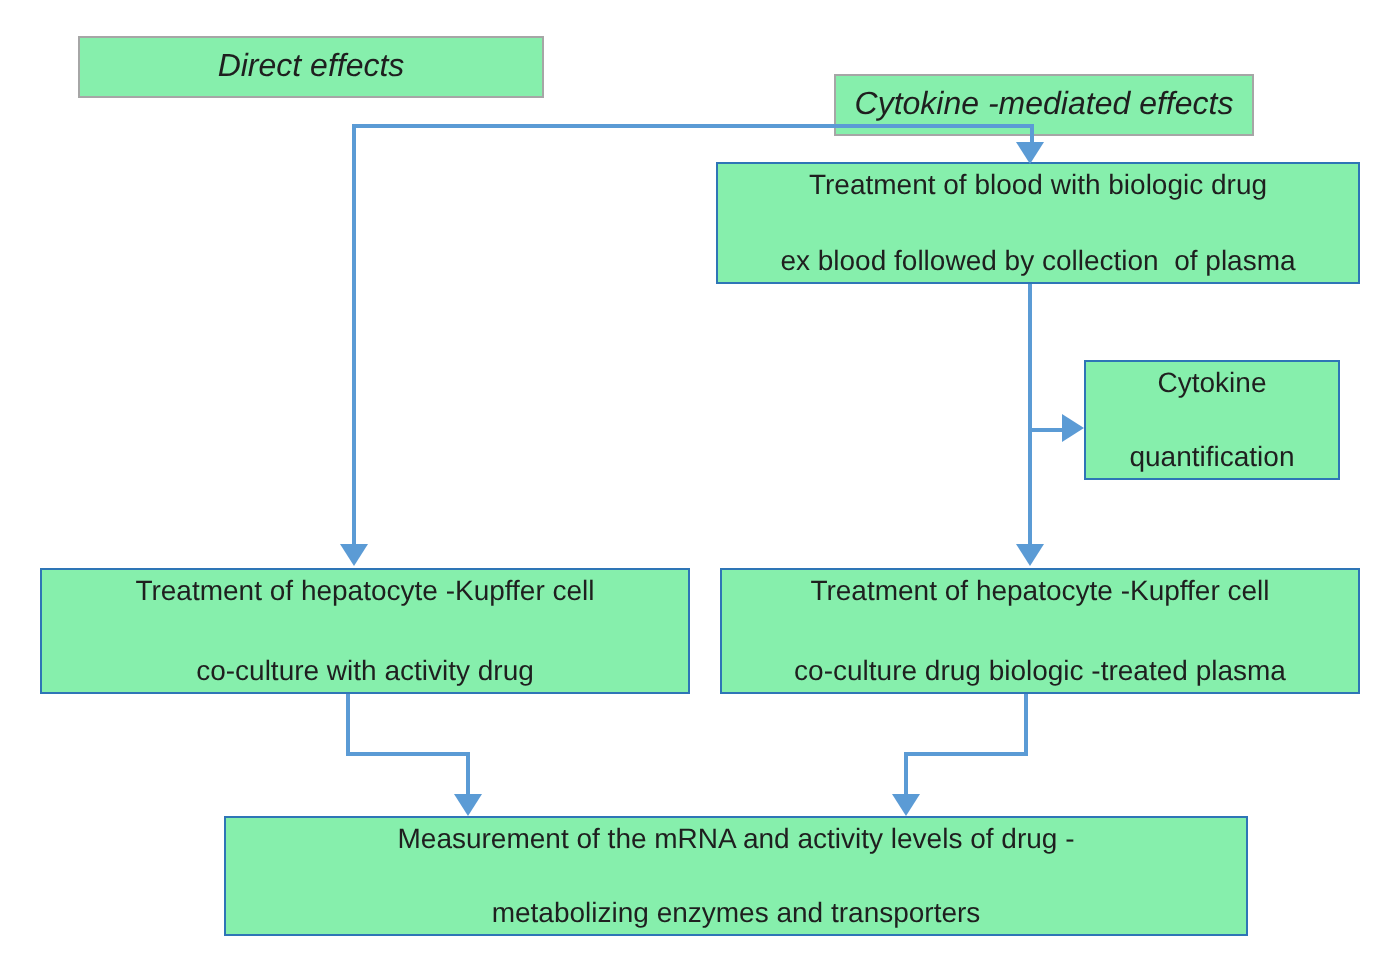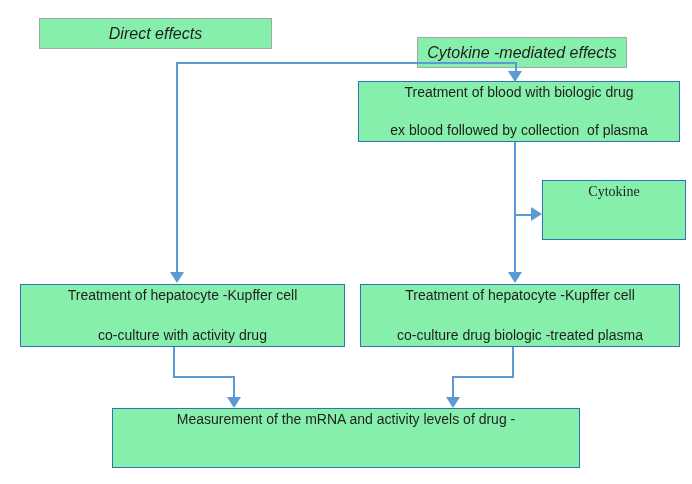--- a/index.html
+++ b/index.html
@@ -37,24 +37,24 @@
     font-size: 14px;
     justify-content: space-between;
   }
   .fbox .line, .hbox .line {
     white-space: pre;
     line-height: 21px;
   }
   #hdr-direct   { left: 39px;  top: 18px;  width: 233px; height: 31px; }
   #hdr-cytokine { left: 417px; top: 19px;  width: 210px; height: 31px; margin-top: 18px; }
   #box-blood    { left: 358px; top: 81px;  width: 322px; height: 61px; }
-  #box-quant    { left: 542px; top: 180px; width: 144px; height: 60px; font-family: Liberation Serif, serif; }
+  #box-quant    { left: 542px; top: 180px; width: 128px; height: 60px; }
   #box-hep-left { left: 20px;  top: 284px; width: 325px; height: 63px; }
   #box-hep-right{ left: 360px; top: 284px; width: 320px; height: 63px; }
-  #box-measure  { left: 112px; top: 408px; width: 468px; height: 60px; }
+  #box-measure  { left: 112px; top: 408px; width: 512px; height: 60px; }
 
   
   .seg {
     position: absolute;
     background: var(--connector, #5b9bd5);
   }
   .arr-down {
     position: absolute;
     width: 0; height: 0;
     border-left: 7px solid transparent;
@@ -81,34 +81,36 @@
     <div class="line">Cytokine -mediated effects</div>
   </div>
 
   <div class="fbox" id="box-blood">
     <div class="line">Treatment of blood with biologic drug</div>
     <div class="line">ex blood followed by collection  of plasma</div>
   </div>
 
   <div class="fbox" id="box-quant">
     <div class="line">Cytokine</div>
+    <div class="line">quantification</div>
   </div>
 
   <div class="fbox" id="box-hep-left">
     <div class="line">Treatment of hepatocyte -Kupffer cell</div>
     <div class="line">co-culture with activity drug</div>
   </div>
 
   <div class="fbox" id="box-hep-right">
     <div class="line">Treatment of hepatocyte -Kupffer cell</div>
     <div class="line">co-culture drug biologic -treated plasma</div>
   </div>
 
   <div class="fbox" id="box-measure">
     <div class="line">Measurement of the mRNA and activity levels of drug -</div>
+    <div class="line">metabolizing enzymes and transporters</div>
   </div>
 
   <div class="seg" style="left:176px; top:62px; width:340px; height:2px;"></div>
   <div class="seg" style="left:515px; top:62px; width:2px; height:10px;"></div>
   <div class="arr-down" style="left:508px; top:71px;"></div>
 
   <div class="seg" style="left:176px; top:62px; width:2px; height:210px;"></div>
   <div class="arr-down" style="left:170px; top:272px;"></div>
 
   <div class="seg" style="left:514px; top:142px; width:2px; height:130px;"></div>

